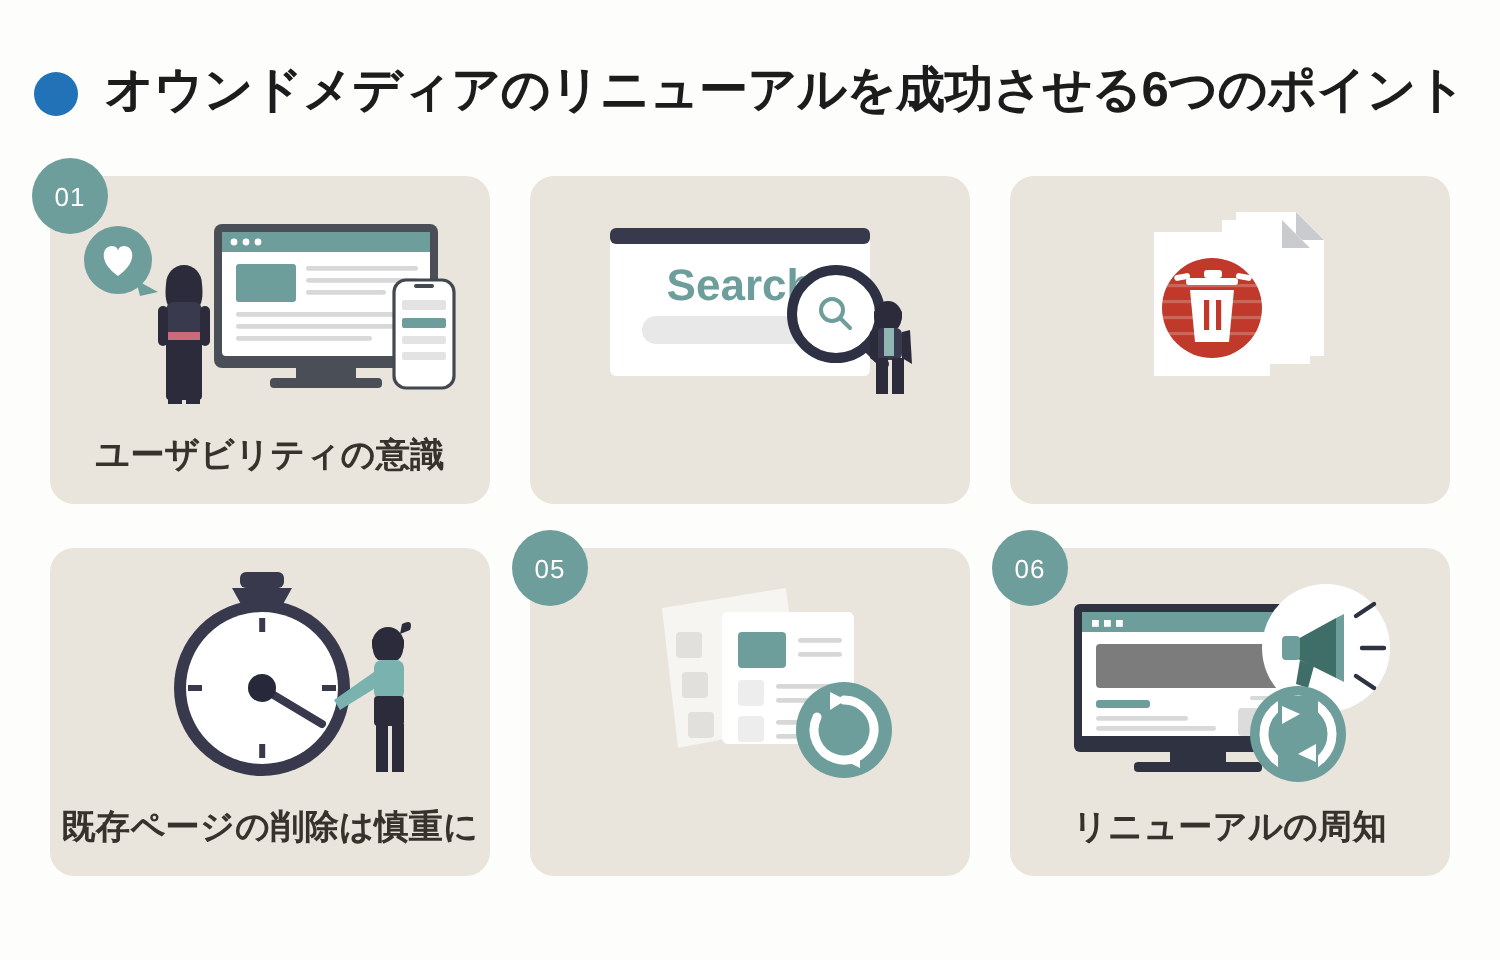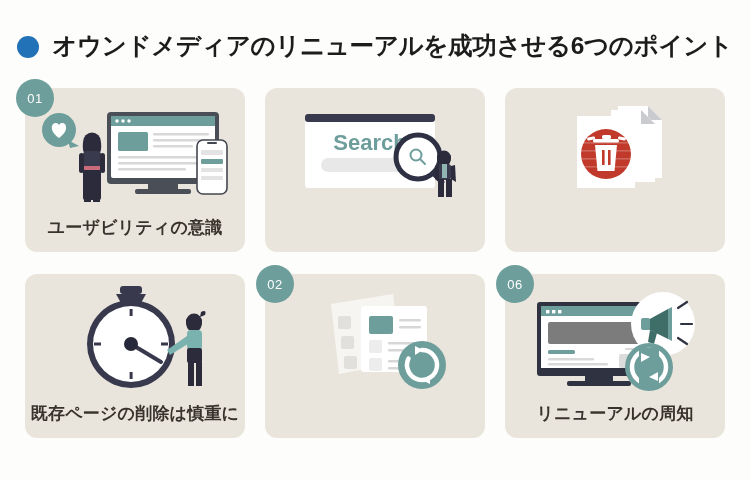--- a/index.html
+++ b/index.html
@@ -264,21 +264,21 @@
           <path d="M152 54 l-20 14 l3 5 l21 -13 z" fill="#79b2ae"></path>
           <rect x="152" y="66" width="15" height="15" rx="2" fill="#2b2b3c"></rect>
           <rect x="153" y="80" width="6" height="24" fill="#2b2b3c"></rect>
           <rect x="161" y="80" width="6" height="24" fill="#2b2b3c"></rect>
         </svg>
       </div>
       <div class="card-label">既存ページの削除は慎重に</div>
     </div>
 
     <div class="card">
-      <div class="badge">02</div>
+      <div class="badge">05</div>
       <div class="art">
         <svg width="200" height="112" viewBox="0 0 200 112">
 
           <path d="M56 22 L118 12 L126 80 L64 92 Z" fill="#f7f5f1"></path>
           <rect x="63" y="34" width="13" height="13" rx="2" fill="#e2e0dc"></rect>
           <rect x="66" y="54" width="13" height="13" rx="2" fill="#e2e0dc"></rect>
           <rect x="69" y="74" width="13" height="13" rx="2" fill="#e2e0dc"></rect>
 
           <rect x="86" y="24" width="66" height="66" rx="3" fill="#ffffff"></rect>
           <rect x="94" y="34" width="24" height="18" rx="2" fill="#6d9e9b"></rect>

